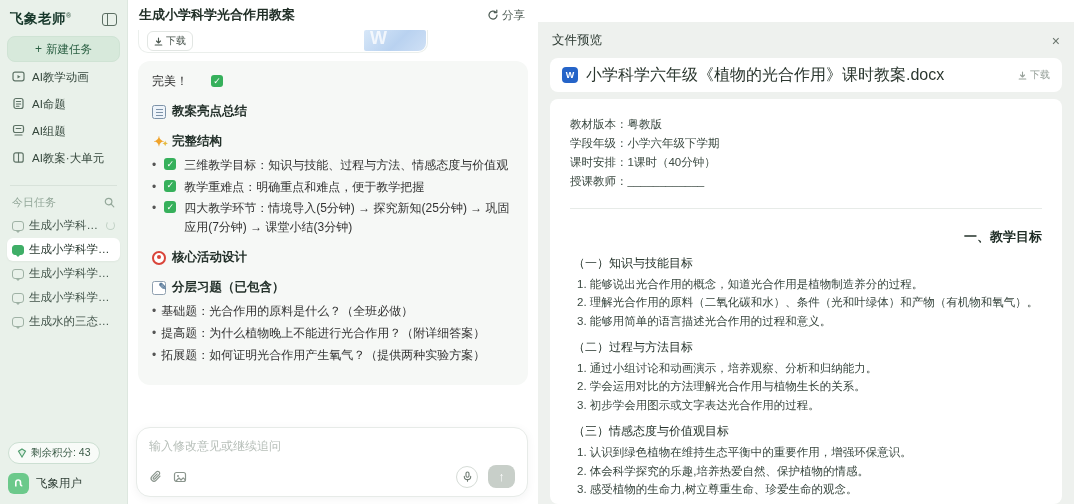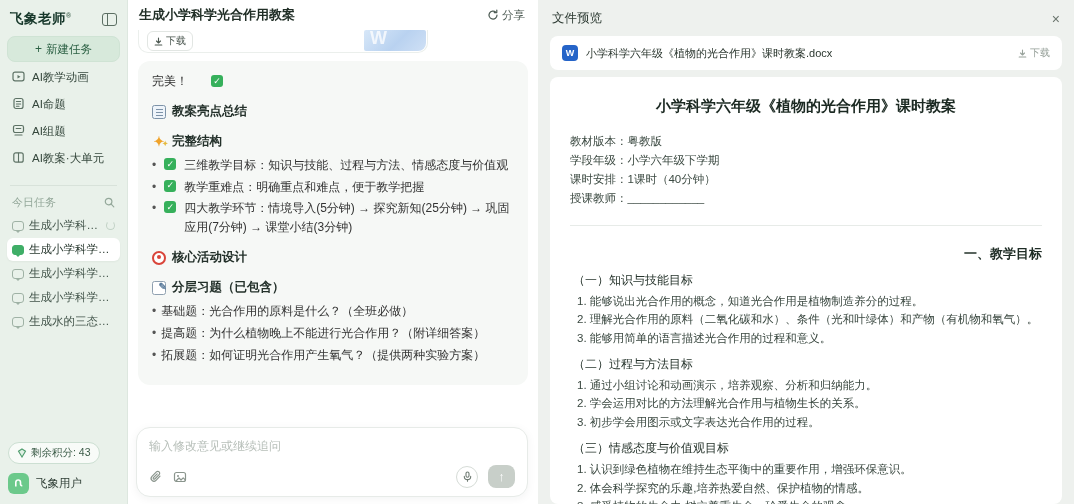--- a/index.html
+++ b/index.html
@@ -91,29 +91,29 @@
   .input-box textarea::placeholder { color:#b7bfb9; }
   .input-actions { display:flex; align-items:center; gap:10px; }
   .input-actions .grow { flex:1; }
   .icon-btn { display:flex; align-items:center; justify-content:center; cursor:pointer; }
   .mic-btn { width:22px; height:22px; border:1px solid #d6dcd7; border-radius:50%; }
   .send-btn { width:27px; height:23px; border-radius:8px; background:#c8cfc9; color:#fff;
     font-size:13px; display:flex; align-items:center; justify-content:center; cursor:pointer; }
 
   
   .preview { width:536px; flex:0 0 536px; background:#eef1ee; display:flex; flex-direction:column;
-    padding:8px 12px 0; overflow:hidden; }
+    padding:8px 12px 0; overflow:hidden;margin-top:22px; }
   .preview-header { display:flex; align-items:center; justify-content:space-between;
     font-size:12.5px; color:#2c3a32; padding:2px 2px 9px; }
   .close-x { font-size:14px; color:#6a756d; cursor:pointer; line-height:1; }
   .file-bar { background:#fff; border-radius:8px; height:34px; display:flex; align-items:center;
     gap:8px; padding:0 12px; flex:0 0 34px; }
   .word-badge { width:16px; height:16px; border-radius:4px; background:#2564c8; color:#fff;
     font-size:9px; font-weight:bold; display:flex; align-items:center; justify-content:center; }
-  .file-name { flex:1; font-size:11px; color:#2b372f; white-space:nowrap; overflow:hidden; text-overflow:ellipsis; }
+  .file-name { flex:1; font-size:16px; color:#2b372f; white-space:nowrap; overflow:hidden; text-overflow:ellipsis; }
   .file-dl { display:flex; align-items:center; gap:3px; font-size:10px; color:#97a19a; cursor:pointer; }
   .doc-card { background:#fff; border-radius:8px; margin-top:7px; flex:1; overflow:hidden;
     padding:16px 20px 0; }
   .doc-title { text-align:center; font-size:15px; font-weight:bold; color:#1b2922; margin:4px 0 16px; }
   .doc-meta div { font-size:11.5px; color:#3c4a42; line-height:1.65; }
   .doc-hr { border:none; border-top:1px solid #e7ebe8; margin:17px 0 0; }
   .doc-h1 { font-size:13px; font-weight:bold; color:#1f2d26; margin:19px 0 4px;text-align:right; }
   .doc-h2 { font-size:12px; font-weight:normal; color:#26342c; margin:9px 0 3px; padding-left:3px; }
   .doc-li { font-size:11.5px; color:#3a4840; line-height:1.6; padding-left:7px; }
 </style>
@@ -340,21 +340,20 @@
       <span class="file-dl">
         <svg width="9" height="9" viewBox="0 0 9 9" fill="none">
             <path d="M4.5 1v5M2.5 4l2 2 2-2" stroke="#97a19a" stroke-width="1.1" stroke-linecap="round" stroke-linejoin="round"></path>
             <path d="M1.2 8h6.6" stroke="#97a19a" stroke-width="1.1" stroke-linecap="round"></path>
           </svg>
         <span>下载</span>
       </span>
     </div>
 
     <div class="doc-card">
-      <div class="doc-title">小学科学六年级《植物的光合作用》课时教案</div>
       <div class="doc-meta">
         <div>教材版本：粤教版</div>
         <div>学段年级：小学六年级下学期</div>
         <div>课时安排：1课时（40分钟）</div>
         <div>授课教师：____________</div>
       </div>
       <hr class="doc-hr">
 
       <div class="doc-h1">一、教学目标</div>
 

